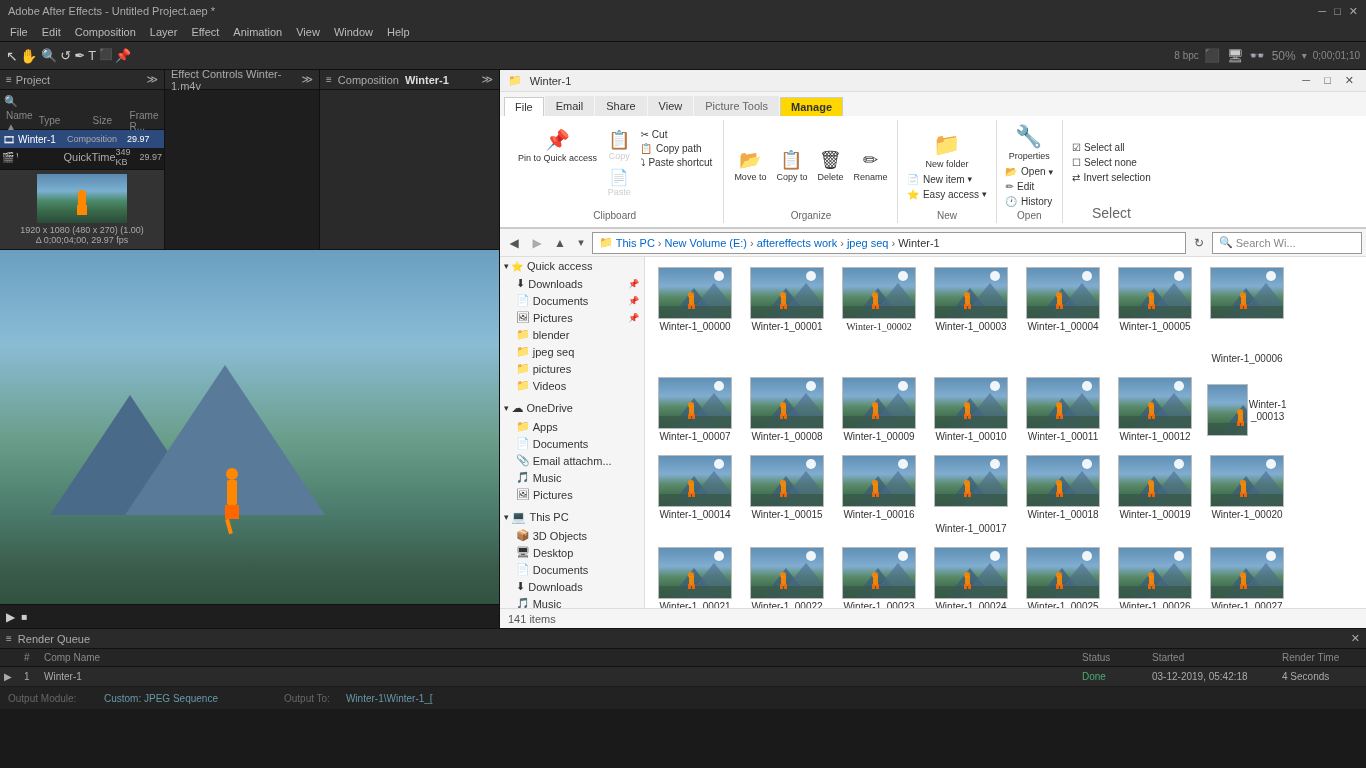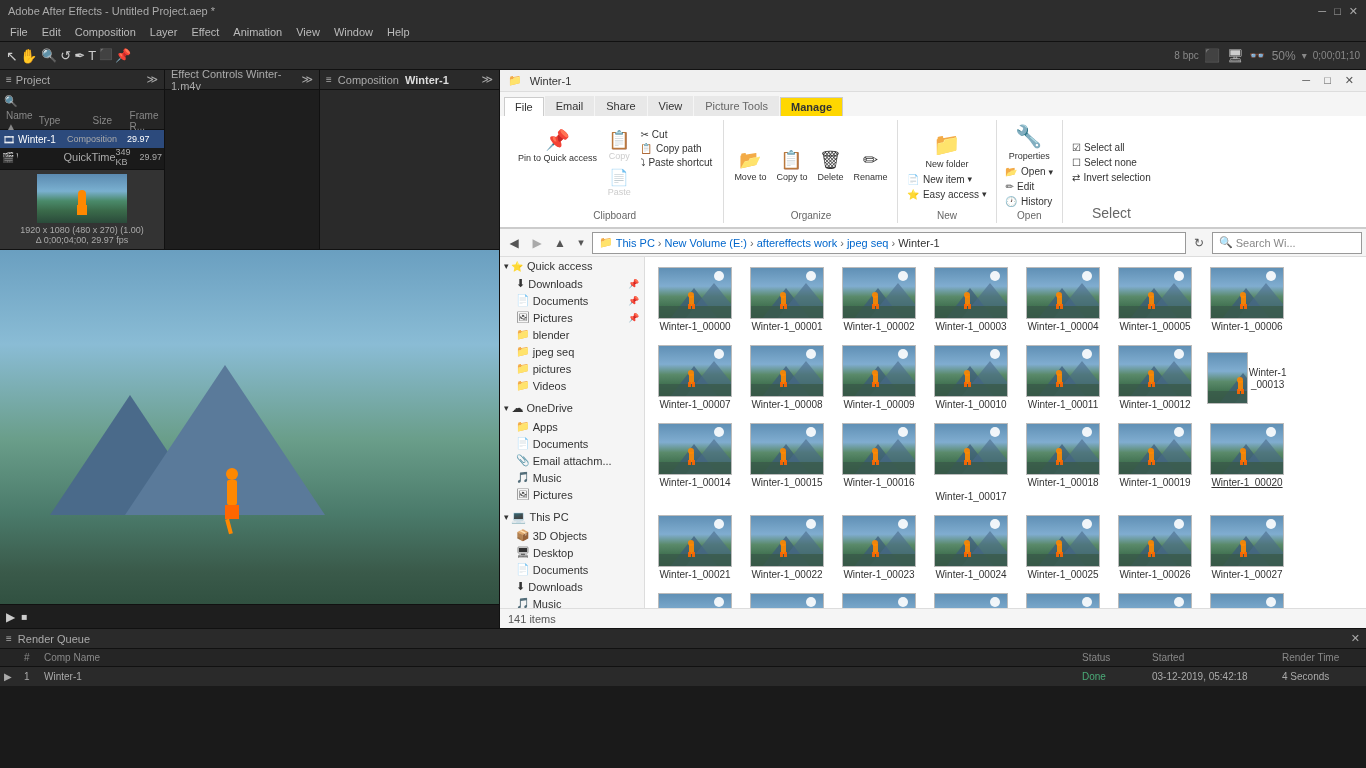--- a/index.html
+++ b/index.html
@@ -486,21 +486,21 @@
     <polygon points="10,52 35,20 60,52" fill="#3a5a7a" opacity="0.7"></polygon>
     <polygon points="25,52 55,15 85,52" fill="#4a6a8a" opacity="0.6"></polygon>
 
     <rect x="0" y="38" width="74" height="14" fill="#3a5a4a" opacity="0.8"></rect>
 
     <rect x="30" y="28" width="5" height="10" fill="#ff8800" opacity="0.9"></rect>
     <circle cx="32" cy="27" r="3" fill="#ff8800" opacity="0.9"></circle>
     <rect x="29" y="36" width="3" height="5" fill="#ff6600" opacity="0.9"></rect>
     <rect x="33" y="36" width="3" height="5" fill="#ff6600" opacity="0.9"></rect>
   </svg></div>
-                <div style="font-size: 10px; color: rgb(51, 51, 51); text-align: right; margin-top: 2px; line-height: 1.2; word-break: break-all;">Winter-1_00002</div>
+                <div style="font-size: 10px; color: rgb(51, 51, 51); text-align: right; margin-top: 2px; line-height: 1.2; word-break: break-all; font-family: Liberation Serif, serif;">Winter-1_00002</div>
               </div>
               <div style="display: flex; flex-direction: column; align-items: center; cursor: pointer; padding: 3px; border: 1px solid transparent; border-radius: 2px; width: 88px;">
                 <div style="width: 74px; height: 52px; border: 1px solid rgb(187, 187, 187); overflow: hidden; position: relative;"><svg width="74" height="52" xmlns="http://www.w3.org/2000/svg">
     <defs>
                       <linearGradient id="bg3" x1="0" y1="0" x2="0" y2="1">
       <stop offset="0%" stop-color="#6090b5"></stop>
       <stop offset="35%" stop-color="#80add0"></stop>
       <stop offset="55%" stop-color="#5a8a6a"></stop>
       <stop offset="80%" stop-color="#3a6a4a"></stop>
       <stop offset="100%" stop-color="#2a4a3a"></stop>
@@ -569,21 +569,21 @@
 
     <rect x="0" y="38" width="74" height="14" fill="#3a5a4a" opacity="0.8"></rect>
 
     <rect x="30" y="28" width="5" height="10" fill="#ff8800" opacity="0.9"></rect>
     <circle cx="32" cy="27" r="3" fill="#ff8800" opacity="0.9"></circle>
     <rect x="29" y="36" width="3" height="5" fill="#ff6600" opacity="0.9"></rect>
     <rect x="33" y="36" width="3" height="5" fill="#ff6600" opacity="0.9"></rect>
   </svg></div>
                 <div style="font-size: 10px; color: rgb(51, 51, 51); text-align: center; margin-top: 2px; line-height: 1.2; word-break: break-all;">Winter-1_00005</div>
               </div>
-              <div style="display: flex; flex-direction: column; align-items: center; cursor: pointer; padding: 3px; border: 1px solid transparent; border-radius: 2px; width: 88px;">
+              <div style="display: flex; flex-direction: column; align-items: center; cursor: pointer; padding: 3px; border: 1px solid transparent; border-radius: 2px; width: 88px; gap: 32px;">
                 <div style="width: 74px; height: 52px; border: 1px solid rgb(187, 187, 187); overflow: hidden; position: relative;"><svg width="74" height="52" xmlns="http://www.w3.org/2000/svg">
     <defs>
                       <linearGradient id="bg6" x1="0" y1="0" x2="0" y2="1">
       <stop offset="0%" stop-color="#6090b5"></stop>
       <stop offset="35%" stop-color="#80add0"></stop>
       <stop offset="55%" stop-color="#5a8a6a"></stop>
       <stop offset="80%" stop-color="#3a6a4a"></stop>
       <stop offset="100%" stop-color="#2a4a3a"></stop>
     </linearGradient>
                     </defs>
@@ -972,21 +972,21 @@
     <polygon points="10,52 35,20 60,52" fill="#3a5a7a" opacity="0.7"></polygon>
     <polygon points="25,52 55,15 85,52" fill="#4a6a8a" opacity="0.6"></polygon>
 
     <rect x="0" y="38" width="74" height="14" fill="#3a5a4a" opacity="0.8"></rect>
 
     <rect x="30" y="28" width="5" height="10" fill="#ff8800" opacity="0.9"></rect>
     <circle cx="32" cy="27" r="3" fill="#ff8800" opacity="0.9"></circle>
     <rect x="29" y="36" width="3" height="5" fill="#ff6600" opacity="0.9"></rect>
     <rect x="33" y="36" width="3" height="5" fill="#ff6600" opacity="0.9"></rect>
   </svg></div>
-                <div style="font-size: 10px; color: rgb(51, 51, 51); text-align: right; margin-top: 2px; line-height: 1.2; word-break: break-all; text-decoration: underline;">Winter-1_00020</div>
+                <div style="font-size: 10px; color: rgb(51, 51, 51); text-align: right; margin-top: 2px; line-height: 1.2; word-break: break-all;">Winter-1_00020</div>
               </div>
               <div style="display: flex; flex-direction: column; align-items: center; cursor: pointer; padding: 3px; border: 1px solid transparent; border-radius: 2px; width: 88px;">
                 <div style="width: 74px; height: 52px; border: 1px solid rgb(187, 187, 187); overflow: hidden; position: relative;"><svg width="74" height="52" xmlns="http://www.w3.org/2000/svg">
     <defs>
                       <linearGradient id="bg21" x1="0" y1="0" x2="0" y2="1">
       <stop offset="0%" stop-color="#6090b5"></stop>
       <stop offset="35%" stop-color="#80add0"></stop>
       <stop offset="55%" stop-color="#5a8a6a"></stop>
       <stop offset="80%" stop-color="#3a6a4a"></stop>
       <stop offset="100%" stop-color="#2a4a3a"></stop>
@@ -1380,14 +1380,22 @@
 
     <div style="display:flex;align-items:center;height:20px;background:#2a2a2a;border-bottom:1px solid #1a1a1a;font-size:10px;color:#aaa;padding:0 4px;">
       <div style="width:20px;"><span style="font-size:10px;cursor:pointer;">▶</span></div>
       <div style="width:20px;">1</div>
       <div style="flex:1;">Winter-1</div>
       <div style="width:70px;color:#4aaa77;">Done</div>
       <div style="width:130px;">03-12-2019, 05:42:18</div>
       <div style="width:80px;">4 Seconds</div>
     </div>
 
+    <div style="background:#222;padding:3px 8px;font-size:10px;color:#888;">
+      <div style="display:flex;gap:16px;align-items:center;height:16px;">
+        <span style="color:#666;min-width:80px;">Output Module:</span>
+        <span style="color:#69a;cursor:pointer;">Custom: JPEG Sequence</span>
+        <span style="color:#666;margin-left:50px;">Output To:</span>
+        <span style="color:#69a;cursor:pointer;">Winter-1\Winter-1_[</span>
+      </div>
+    </div>
   </div>
 </div>
 
 </body></html>

